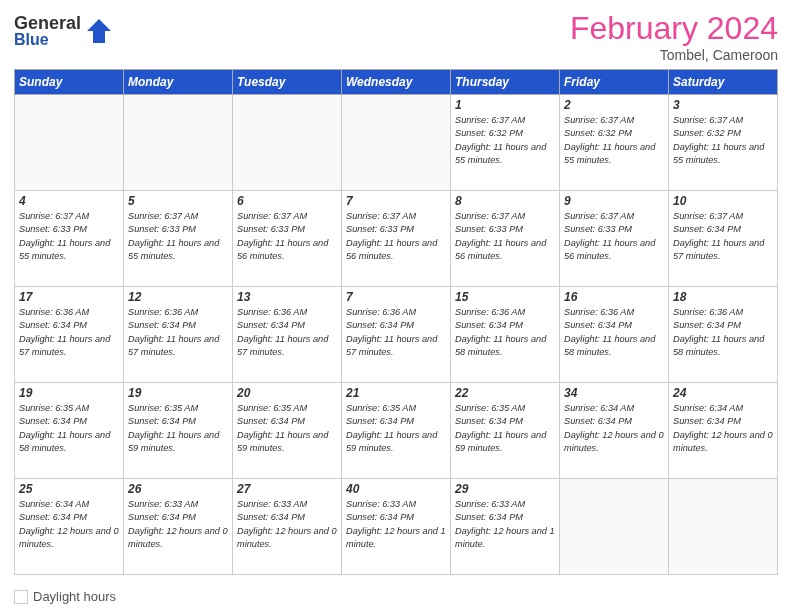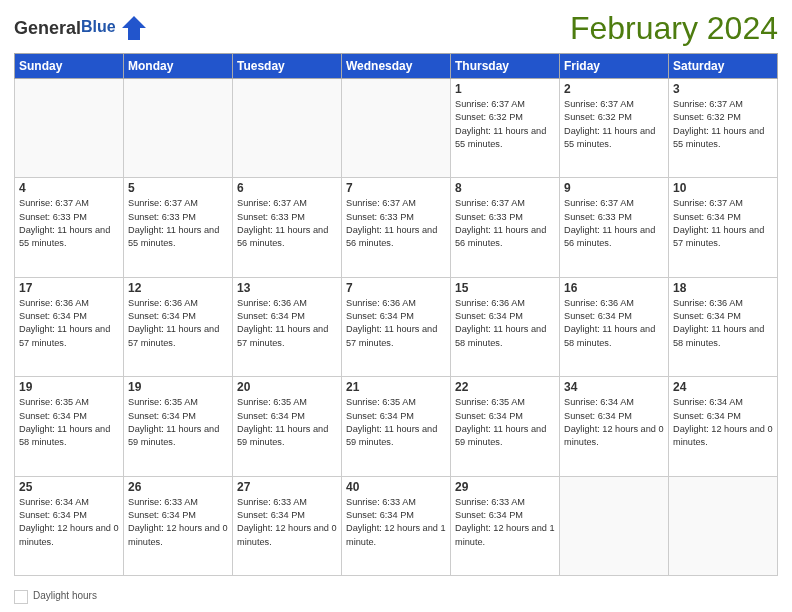--- a/index.html
+++ b/index.html
@@ -24,23 +24,22 @@
       justify-content: space-between;
       margin-bottom: 6px;
     }
     .logo {
       display: flex;
       align-items: center;
       margin-top: 4px;
     }
     .logo-text {
       display: flex;
-      flex-direction: row;
+      flex-direction: column;
       line-height: 1;
-      text-align: right;
     }
     .logo-general {
       font-size: 18px;
       font-weight: bold;
       color: #333;
     }
     .logo-blue {
       font-size: 16px;
       font-weight: bold;
       color: #2255aa;
@@ -50,31 +49,32 @@
       height: 28px;
       margin-left: 4px;
       display: flex;
       align-items: center;
     }
     .title-block {
       text-align: right;
     }
     .month-title {
       font-size: 32px;
-      color: #4d7c0f;
+      color: #ec4899;
       font-weight: normal;
     }
     .subtitle {
       font-size: 14px;
       color: #555;
     }
     .calendar {
       width: 100%;
       border-collapse: collapse;
       flex: 1;
+      font-style: italic;
     }
     .calendar th {
       background: #2255cc;
       color: #fff;
       font-size: 12px;
       font-weight: bold;
       padding: 5px 4px;
       text-align: left;
       border: 1px solid #aaa;
     }
@@ -96,22 +96,23 @@
       font-weight: bold;
       display: block;
       margin-bottom: 2px;
     }
     .day-info {
       line-height: 1.45;
       font-size: 9.2px;
     }
     .footer {
       display: flex;
+      align-items: center;
       margin-top: 14px;
-      font-size: 10px;
+      font-size: 13px;
       color: #555;
     }
     .footer-box {
       width: 14px;
       height: 14px;
       background: #fff;
       border: 1px solid #ccc;
       margin-right: 5px;
     }
   </style>
@@ -126,20 +127,21 @@
         <span class="logo-blue">Blue</span>
       </div>
       <div class="logo-icon">
         <svg width="28" height="28" viewBox="0 0 28 28">
           <polygon points="14,2 26,14 20,14 20,26 8,26 8,14 2,14" fill="#2255cc"></polygon>
         </svg>
       </div>
     </div>
     <div class="title-block">
       <div class="month-title">February 2024</div>
+      <div class="subtitle">Tombel, Cameroon</div>
     </div>
   </div>
 
   <table class="calendar">
     <thead>
       <tr>
       <th>Sunday</th>
           <th>Monday</th>
           <th>Tuesday</th>
           <th>Wednesday</th>

